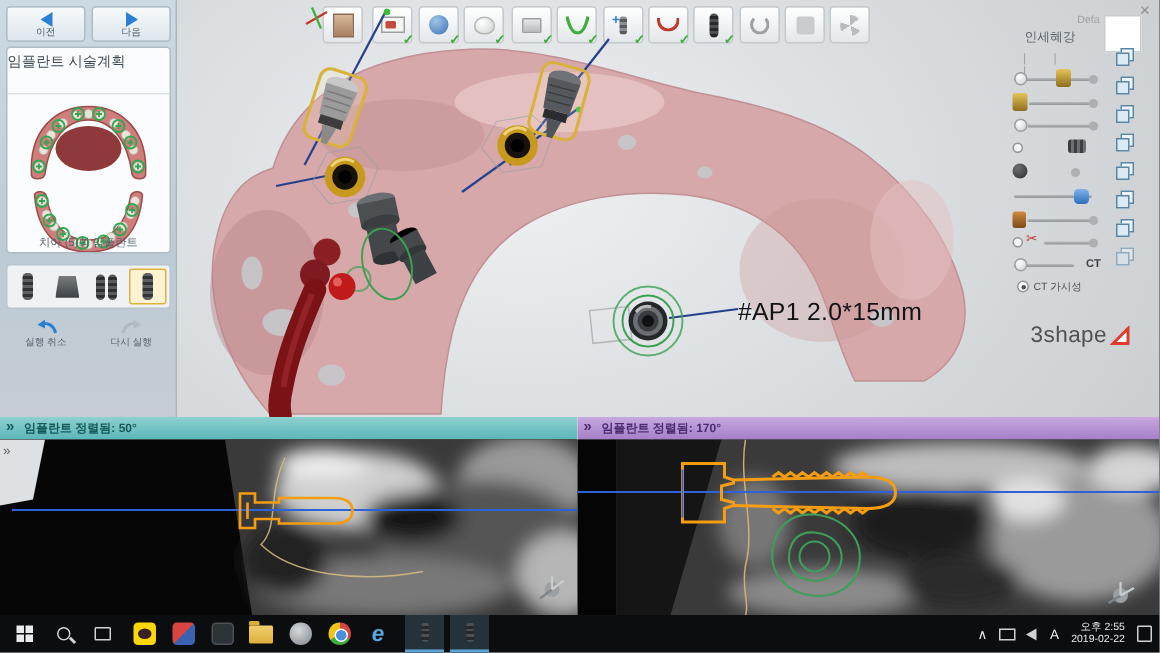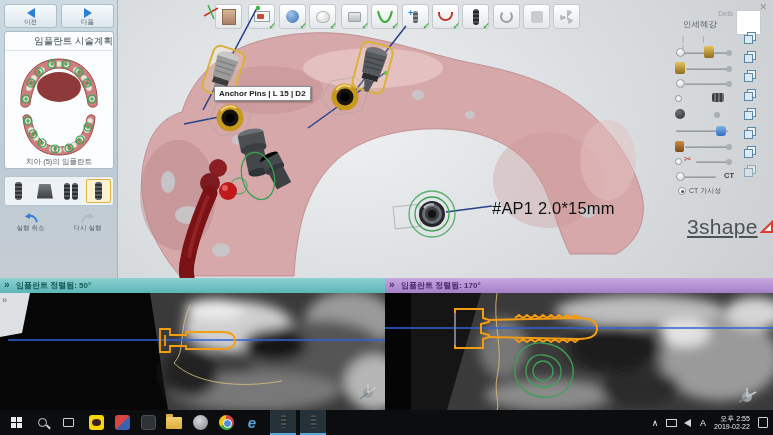--- a/index.html
+++ b/index.html
@@ -16,21 +16,21 @@
     background:linear-gradient(180deg,#ccdae4 0%,#bccbd6 60%,#c6ccd2 100%);border-right:1px solid #aab6bf;}
   .nav-row{position:absolute;left:4px;top:4px;width:110px;height:24px;display:flex;gap:4px;}
   .nav-btn{flex:1;background:linear-gradient(#f6fafc,#dde6ec);border:1px solid #aebcc6;border-radius:3px;
     display:flex;flex-direction:column;align-items:center;justify-content:center;padding:1px;cursor:pointer;}
   .nav-btn .lbl{font-size:6.5px;color:#4a5a66;line-height:7px;}
   .tri{width:0;height:0;border-top:5px solid transparent;border-bottom:5px solid transparent;}
   .tri.left{border-right:8px solid #2b7fd4;}
   .tri.right{border-left:8px solid #2b7fd4;}
   .card{position:absolute;left:4px;top:31px;width:110px;height:138px;background:#fbfcfd;
     border:1px solid #aebcc6;border-radius:3px;overflow:hidden;}
-  .card-title{font-size:9.5px;color:#3c4a54;text-align:right;padding:3px 0 2px;border-bottom:1px solid #dde4e9;}
+  .card-title{font-size:9.5px;color:#3c4a54;text-align:left;padding:3px 0 14px;border-bottom:1px solid #dde4e9;}
   .card-caption{position:absolute;left:0;bottom:1px;width:100%;text-align:center;font-size:7.5px;color:#55616b;}
   .implant-row{position:absolute;left:4px;top:176px;width:110px;height:30px;display:flex;gap:3px;
     background:#eef2f5;border:1px solid #b9c5cd;border-radius:3px;padding:2px;}
   .imp-btn{flex:1;border-radius:2px;display:flex;align-items:center;justify-content:center;cursor:pointer;}
   .imp-btn.selected{background:#fdf3d2;border:1px solid #e0b23c;}
   .screwshape{width:7px;height:18px;background:repeating-linear-gradient(180deg,#5c6166 0 2px,#2f3336 2px 4px);border-radius:3px;}
   .abutshape{width:16px;height:15px;background:linear-gradient(#777c80,#3b4044);clip-path:polygon(15% 0,85% 0,100% 100%,0 100%);}
   .dblscrew{display:flex;gap:2px;}
   .dblscrew div{width:6px;height:17px;background:repeating-linear-gradient(180deg,#565b60 0 2px,#2c3033 2px 4px);border-radius:3px;}
   .history-row{position:absolute;left:4px;top:210px;width:110px;height:26px;display:flex;gap:4px;}
@@ -64,21 +64,21 @@
   .close-x{position:absolute;right:2px;top:0;font-size:9px;color:#8a9096;cursor:pointer;}
   .pphoto{position:absolute;right:8px;top:8px;width:25px;height:25px;background:#fff;border:1px solid #c9ccce;}
   .pline1{position:absolute;right:36px;top:8px;font-size:7px;color:#9aa0a4;}
   .pline2{position:absolute;right:52px;top:17px;font-size:8.5px;color:#5a626a;}
 
   
   .tooltip{position:absolute;left:214px;top:86px;background:#fafafa;border:1px solid #8a9096;
     font-size:8px;font-weight:bold;color:#222;padding:2px 4px;box-shadow:1px 1px 2px rgba(0,0,0,.35);}
   .annotation{position:absolute;left:492px;top:199px;font-size:16.5px;font-weight:normal;color:#101214;letter-spacing:.2px;}
   .logo{position:absolute;left:687px;top:215px;display:flex;align-items:center;gap:2px;}
-  .logo .txt{font-size:21px;color:#4d5256;letter-spacing:.3px;text-decoration:underline;}
+  .logo .txt{font-size:15px;color:#4d5256;letter-spacing:.3px;}
 
   
   .rpanel{position:absolute;left:674px;top:28px;width:96px;height:185px;}
   .slrow{position:absolute;left:2px;width:56px;height:14px;}
   .track{position:absolute;left:0;top:6px;width:52px;height:2px;background:linear-gradient(#b8bcbf,#8f9497);border-radius:1px;}
   .enddot{position:absolute;right:0;top:4px;width:6px;height:6px;border-radius:50%;background:#aab0b4;}
   .knob-w{position:absolute;top:2px;width:9px;height:9px;border-radius:50%;background:radial-gradient(circle at 35% 30%,#fff,#c9cdd0);border:1px solid #9aa0a4;}
   .knob-blue{position:absolute;top:2px;width:10px;height:10px;border-radius:3px;background:linear-gradient(#7fb3e8,#2f6fbe);}
   .mini-gold{position:absolute;top:0;width:10px;height:12px;background:linear-gradient(#e6c35a,#8d6e1d);border-radius:2px;}
   .mini-sphere-d{position:absolute;top:1px;width:10px;height:10px;border-radius:50%;background:radial-gradient(circle at 35% 30%,#6a6f73,#2c3033);}
@@ -447,21 +447,20 @@
         <circle r="7" fill="#3a3d40"></circle>
         <circle r="4" fill="#101113"></circle>
         <path d="M-8,-6 A10,10 0 0,1 2,-9.5" stroke="#b9bdc0" stroke-width="2" fill="none"></path>
         <g fill="none" stroke="#3aa052" stroke-width="1.3">
           <circle r="17"></circle>
           <circle r="23" opacity="0.8"></circle>
         </g>
       </g>
     </svg>
 
-    <div class="tooltip">Anchor Pins | L 15 | D2</div>
     <div class="annotation">#AP1 2.0*15mm</div>
     <div class="logo">
       <span class="txt">3shape</span>
       <svg width="14" height="14" viewBox="0 0 14 14">
         <polygon points="2,12 12,12 12,2" fill="#fff" stroke="#e23b2e" stroke-width="2"></polygon>
       </svg>
     </div>
 
     <div class="rpanel">
       <div class="slrow" style="top:4px">

